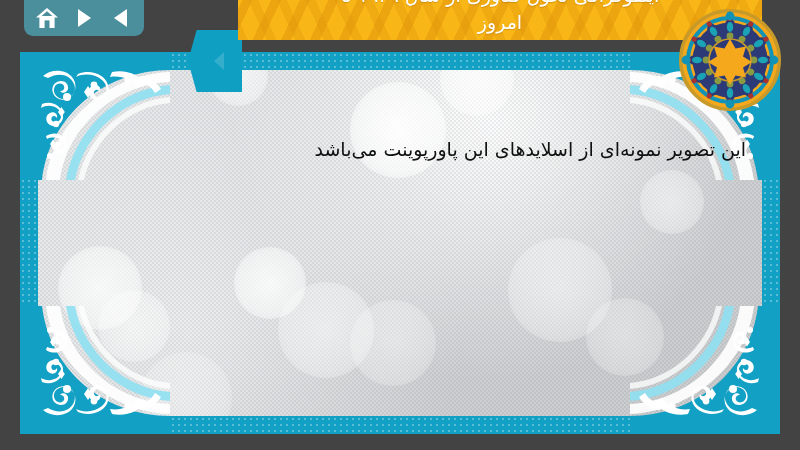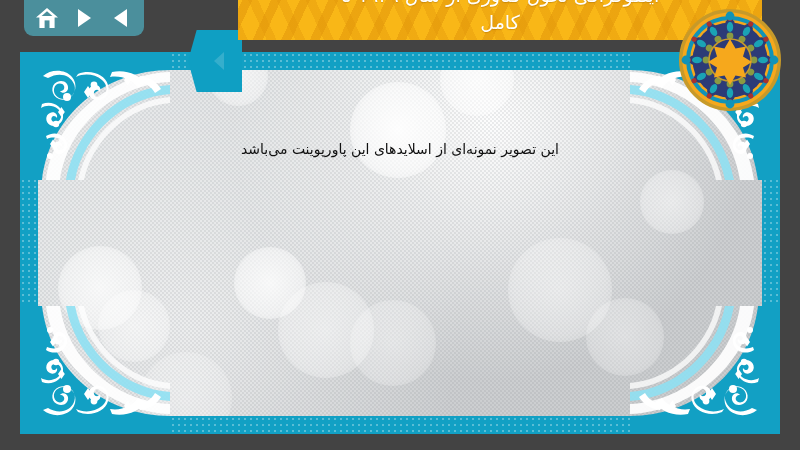--- a/index.html
+++ b/index.html
@@ -135,24 +135,24 @@
     position:absolute;left:678px;top:8px;
     width:104px;height:104px;
     z-index:8;
   }
   #mandala svg{display:block;width:100%;height:100%;}
 
   
   #body-text{
     position:absolute;
     left:34px;right:34px;top:78px;
-    text-align:center;
+    text-align:right;
     direction:rtl;
     color:#101010;
-    font-size:14px;
+    font-size:19px;
     line-height:38px;
     z-index:4;
   }
   #body-text .line{white-space:nowrap;}
 </style>
 </head>
 <body>
 
 <div id="viewer">
 
@@ -306,21 +306,21 @@
   </div>
 
   <div id="ribbon"></div>
   <div id="ribbon-notch"></div>
 
   <div id="banner">
     <div id="banner-pat"></div>
     <div id="banner-text">
 
       <div>اینفوگرافی تحول فناوری از سال ۱۹۳۹ تا</div>
-      <div>کامل</div>
+      <div>امروز</div>
     </div>
   </div>
 
   <div id="mandala">
     <svg viewBox="0 0 104 104">
       <defs>
         <g id="petal">
           <ellipse cx="0" cy="-33" rx="5.6" ry="8.2" fill="#2c3b77"></ellipse>
           <ellipse cx="0" cy="-33" rx="3.2" ry="5" fill="#1aa3b5"></ellipse>
           <circle cx="0" cy="-24" r="3.4" fill="#8a9a42"></circle>

